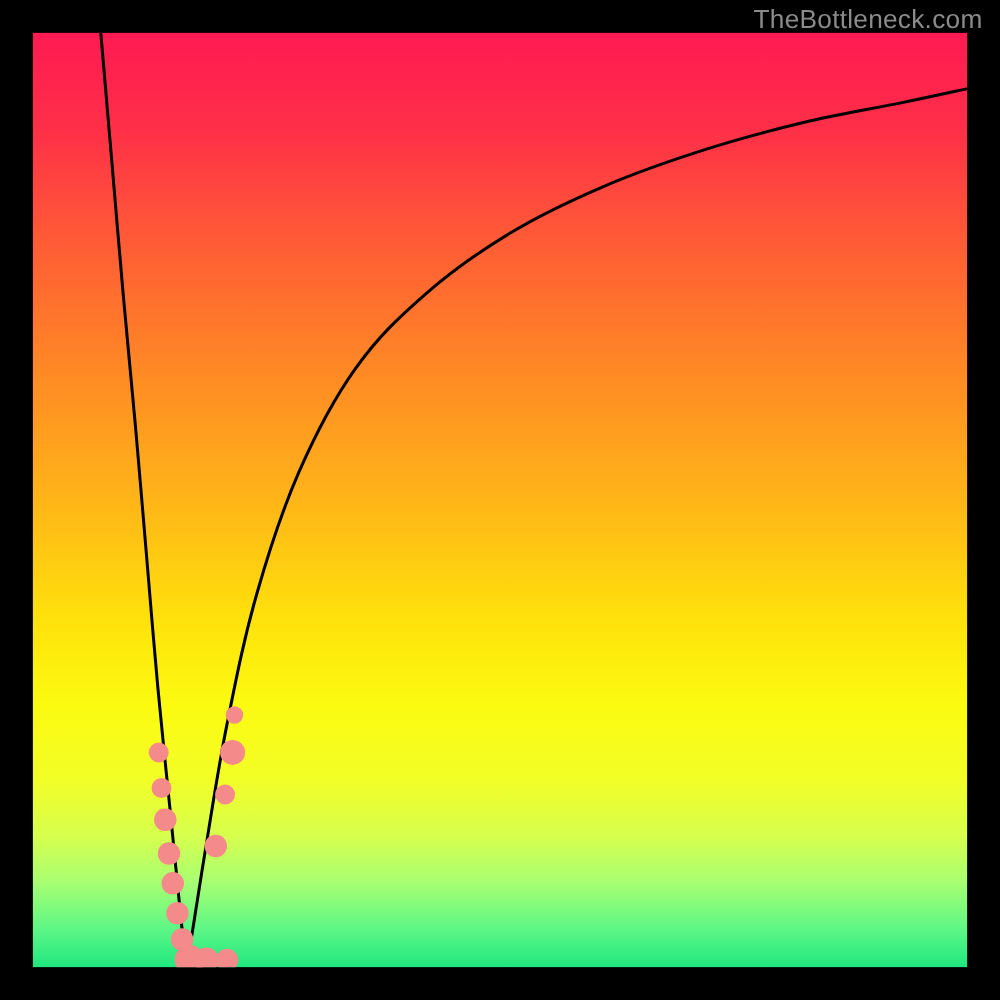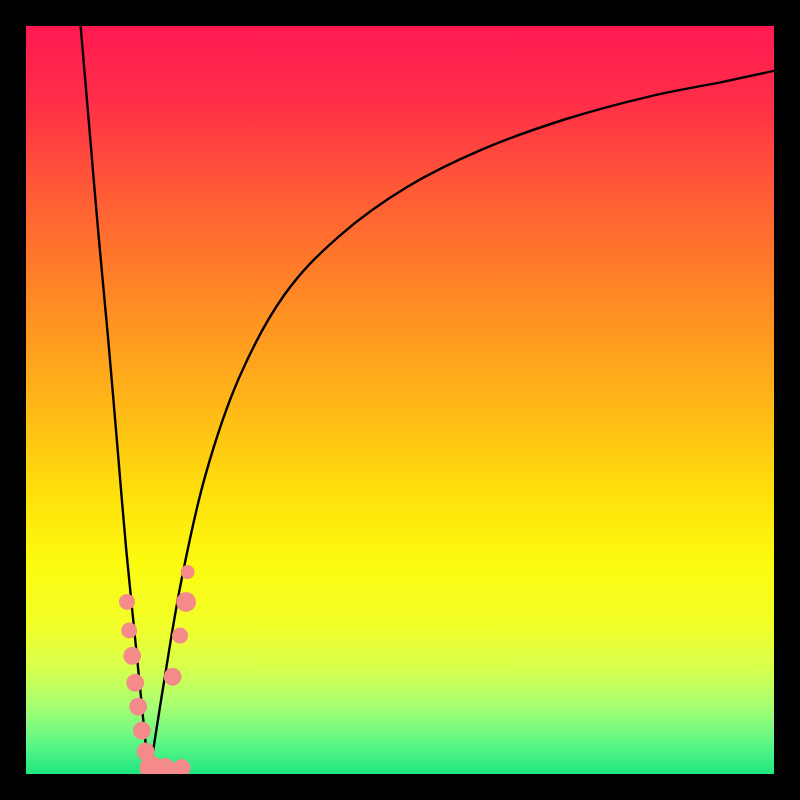--- a/index.html
+++ b/index.html
@@ -89,13 +89,14 @@
           <circle cx="125.66" cy="742.02" r="12" fill="#f48a8a"></circle>
           <circle cx="139.13" cy="742.02" r="10" fill="#f48a8a"></circle>
           <circle cx="155.58" cy="742.02" r="9" fill="#f48a8a"></circle>
           <circle cx="146.61" cy="650.76" r="9" fill="#f48a8a"></circle>
           <circle cx="154.09" cy="609.62" r="8" fill="#f48a8a"></circle>
           <circle cx="160.07" cy="575.96" r="10" fill="#f48a8a"></circle>
           <circle cx="161.57" cy="546.04" r="7" fill="#f48a8a"></circle>
         </g>
     </svg>
   </div>
+  <div class="watermark">TheBottleneck.com</div>
 </div>
 
 </body></html>

